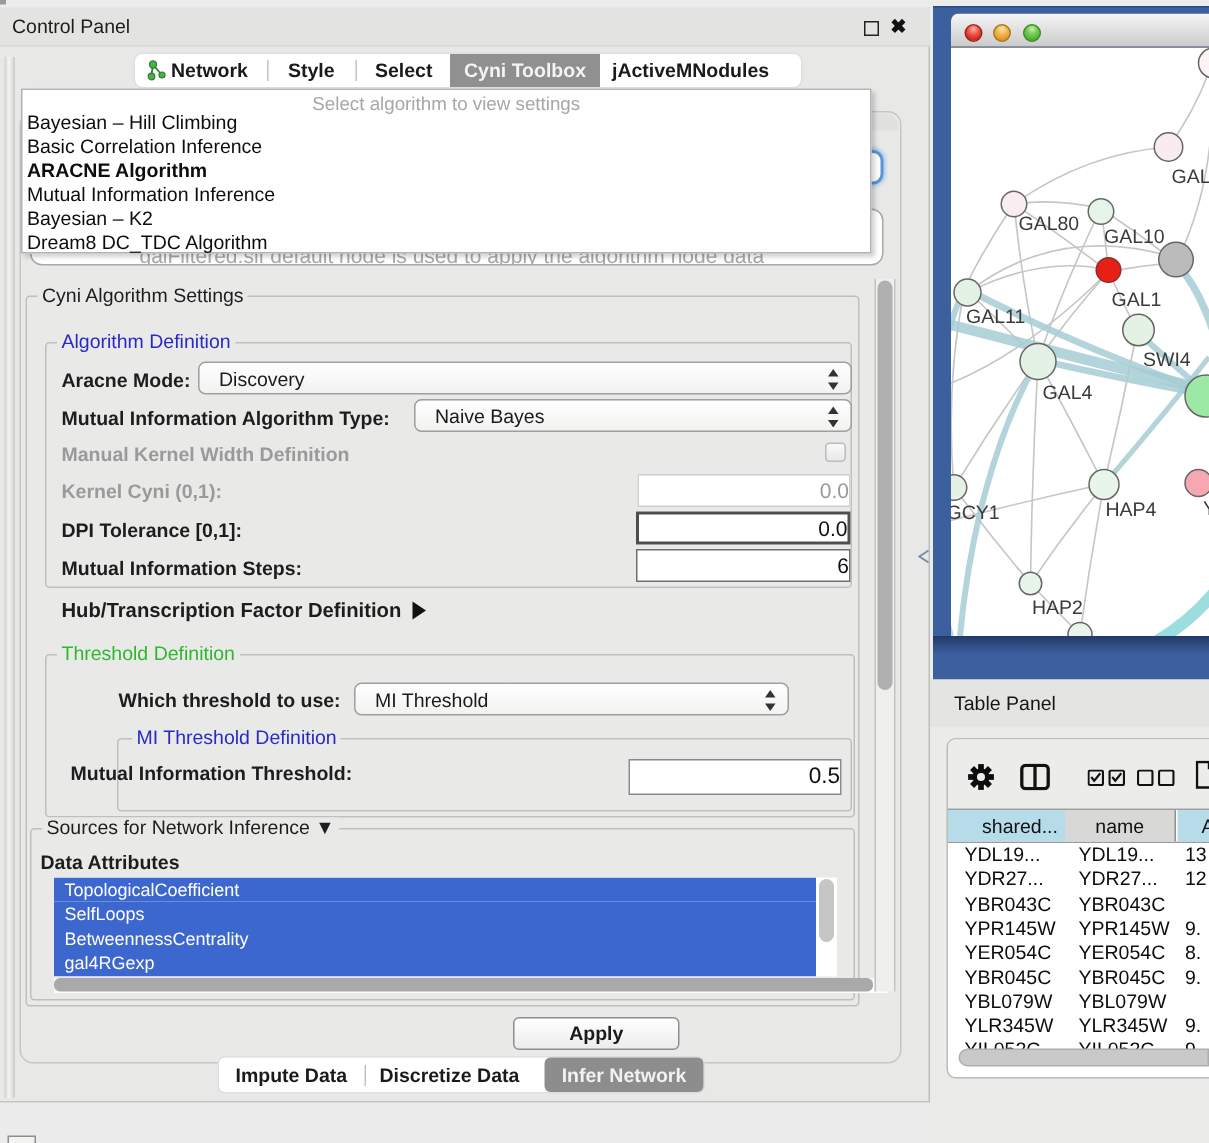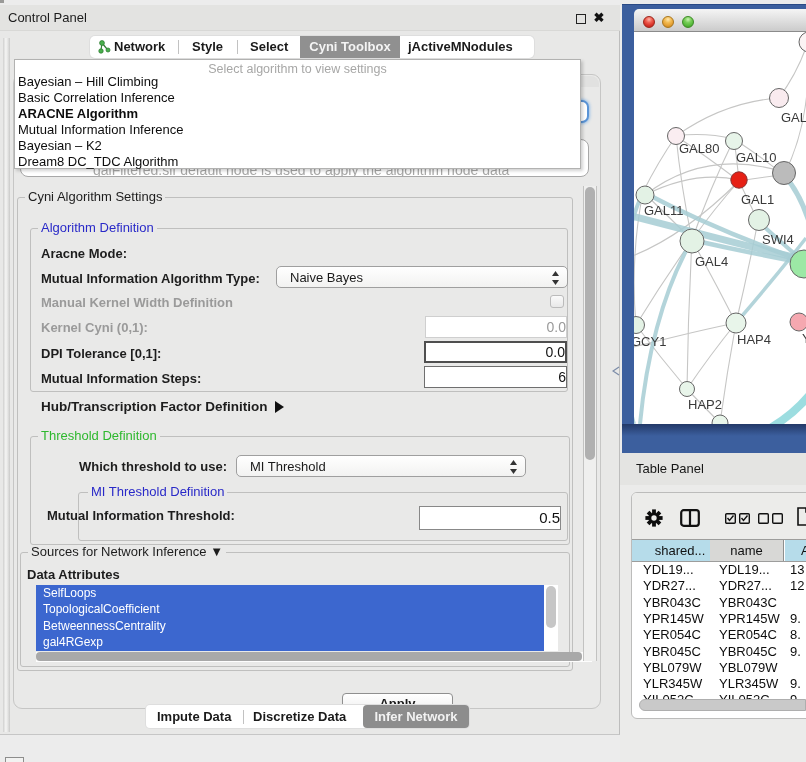--- a/index.html
+++ b/index.html
@@ -42,21 +42,21 @@
 .stepper { position:absolute; right:7px; top:4px; width:9px; height:14px; }
 .inp { position:absolute; background:#fff; font-size:14px; color:#111; text-align:right; padding-right:0; }
 #attrlist { left:36px; top:580px; width:508px; height:66px; background:#fff; overflow:hidden; }
 .lrow { height:16.4px; background:#3c67cf; color:#fff; font-size:12px; line-height:16.4px; padding-left:7px; }
 #vscroll2 { left:544px; top:580px; width:14px; height:66px; background:#fff; }
 #vthumb2 { position:absolute; left:2px; top:1px; width:10px; height:42px; background:#c6c6c6; border-radius:5px; }
 #hscroll2 { left:36px; top:646.5px; width:556px; height:10px; background:#fdfdfd; }
 #hthumb2 { position:absolute; left:0px; top:0.5px; width:546px; height:9px; background:#a9a9a9; border-radius:4px; }
 #applybtn { left:342px; top:673px; width:111px; height:22px; background:linear-gradient(#ffffff,#ececec);
   border:1px solid #8f8f8f; border-radius:4px; font-size:13px; font-weight:bold; color:#1a1a1a;
-  text-align:center; line-height:20px;margin-top:15px; }
+  text-align:center; line-height:20px; }
 #sb-track { left:583px; top:181px; width:14px; height:475px; background:#efefee;
   border-left:1px solid #c2c2c1; border-right:1px solid #c2c2c1; }
 #sb-thumb { left:585px; top:182px; width:10px; height:273px; background:#b0b0b0; border-radius:5px; }
 #btabs { left:146px; top:700px; width:323px; height:23px; background:#fff; border-radius:4px;
   box-shadow:0 0 0 1px #dedede; font-size:13px; font-weight:bold; color:#191919; }
 #btabs .tab { height:23px; line-height:23px; }
 #btab-sel { position:absolute; left:217px; top:0; width:106px; height:23px; background:#8d8d8d;
   border-radius:4px; color:#f2f2f2; text-align:center; line-height:23px; font-weight:bold; }
 #popup { left:14px; top:54px; z-index:30; width:567px; height:110px; background:#fff;
   border:1px solid #b2b2b1; box-shadow:2px 2px 3px rgba(0,0,0,.18); font-size:13px; color:#0d0d0d; }
@@ -131,20 +131,27 @@
     <div class="abs grp" style="left:30px;top:223px;width:538px;height:164px"></div>
     <span class="leg" style="left:38px;top:216px;color:#2929c8">Algorithm Definition</span>
     <div class="abs grp" style="left:30px;top:431px;width:540px;height:109px"></div>
     <span class="leg" style="left:38px;top:424px;color:#2eb82e">Threshold Definition</span>
     <div class="abs grp" style="left:78px;top:487px;width:490px;height:49px"></div>
     <span class="leg" style="left:88px;top:480px;color:#2929c8">MI Threshold Definition</span>
     <div class="abs grp" style="left:20px;top:547px;width:550px;height:115px"></div>
     <span class="leg" style="left:28px;top:540px;color:#1d1d1d">Sources for Network Inference ▼</span>
 
     <span class="lbl" style="left:41px;top:241px">Aracne Mode:</span>
+    <div class="fcombo" style="left:132px;top:236px;width:436px;height:22px">
+        <span class="tx">Discovery</span>
+      <svg class="stepper" viewBox="0 0 9 14">
+          <path d="M4.5 0 L8 5 H1 Z" fill="#333"></path>
+          <path d="M4.5 14 L8 9 H1 Z" fill="#333"></path>
+        </svg>
+    </div>
     <span class="lbl" style="left:41px;top:266px">Mutual Information Algorithm Type:</span>
     <div class="fcombo" style="left:276px;top:261px;width:292px;height:22px">
         <span class="tx">Naive Bayes</span>
       <svg class="stepper" viewBox="0 0 9 14">
           <path d="M4.5 0 L8 5 H1 Z" fill="#333"></path>
           <path d="M4.5 14 L8 9 H1 Z" fill="#333"></path>
         </svg>
     </div>
     <span class="lbl dis" style="left:41px;top:290px">Manual Kernel Width Definition</span>
     <div class="abs" style="left:550px;top:290px;width:14px;height:13px;background:linear-gradient(#fafafa,#e8e8e8);border:1px solid #bbb;border-radius:3px"></div>
@@ -166,22 +173,22 @@
       <svg class="stepper" viewBox="0 0 9 14">
           <path d="M4.5 0 L8 5 H1 Z" fill="#333"></path>
           <path d="M4.5 14 L8 9 H1 Z" fill="#333"></path>
         </svg>
     </div>
     <span class="lbl" style="left:47px;top:503px">Mutual Information Threshold:</span>
     <div class="inp" style="left:419px;top:501px;width:142px;height:24px;border:1px solid #888;font-size:15px;line-height:22px">0.5</div>
 
     <span class="lbl" style="left:27px;top:562px">Data Attributes</span>
     <div class="abs" id="attrlist">
+      <div class="lrow">TopologicalCoefficient</div>
       <div class="lrow">SelfLoops</div>
-      <div class="lrow">TopologicalCoefficient</div>
       <div class="lrow">BetweennessCentrality</div>
       <div class="lrow">gal4RGexp</div>
     </div>
     <div class="abs" id="vscroll2">
         <div id="vthumb2"></div>
       </div>
     <div class="abs" id="hscroll2">
         <div id="hthumb2"></div>
       </div>
 

